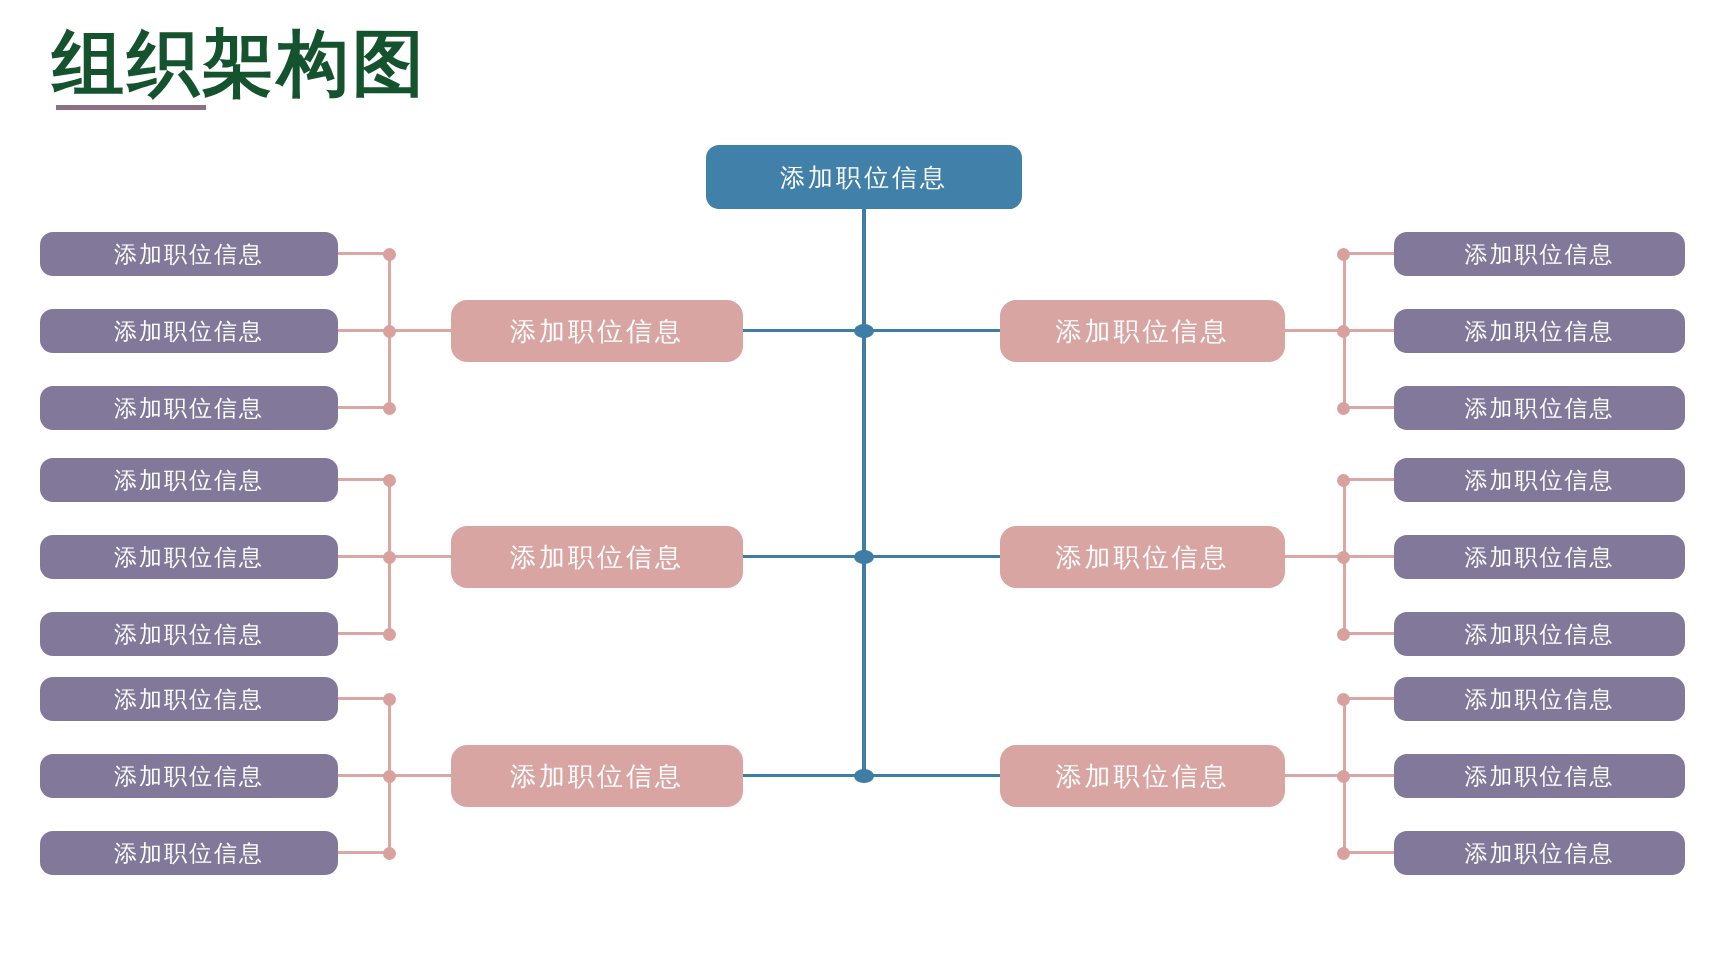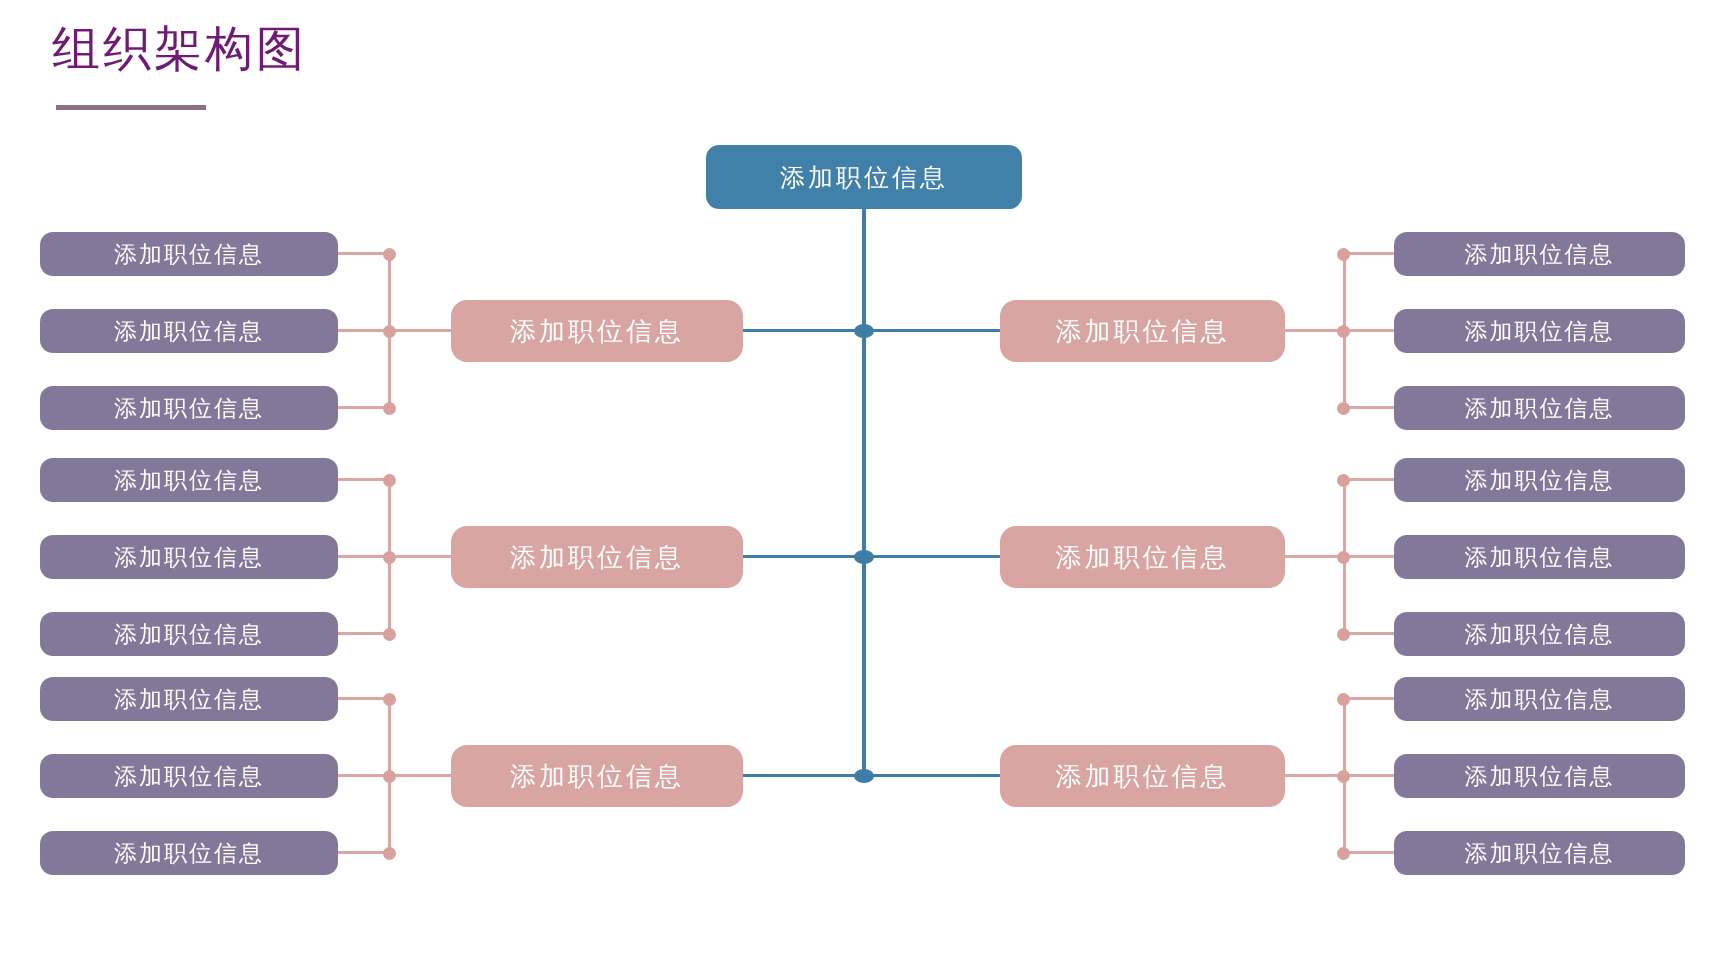--- a/index.html
+++ b/index.html
@@ -3,22 +3,22 @@
 <meta charset="utf-8">
 <style>
   html,body { margin:0; padding:0; background:#e8e8e8; }
   .slide {
     position:relative; width:1728px; height:972px; margin:0 auto;
     background:#ffffff; overflow:hidden;
     font-family:"DejaVu Sans", sans-serif;
   }
   .slide-title {
     position:absolute; left:52px; top:20px;
-    font-size:48px; line-height:1.2; letter-spacing:3px;
-    color:#701a75; font-weight:400; white-space:nowrap;
+    font-size:72px; line-height:1.2; letter-spacing:3px;
+    color:#14532d; font-weight:700; white-space:nowrap;
   }
   .title-underline {
     position:absolute; left:56px; top:105px; width:150px; height:5px;
     background:#8b7186;
   }
   
   .pline  { position:absolute; height:3px; background:#daa7a4; }
   .pspine { position:absolute; width:3px;  background:#daa7a4; }
   .pdot   { position:absolute; width:13px; height:13px; border-radius:50%;
             background:#d9a19e; z-index:3; }

